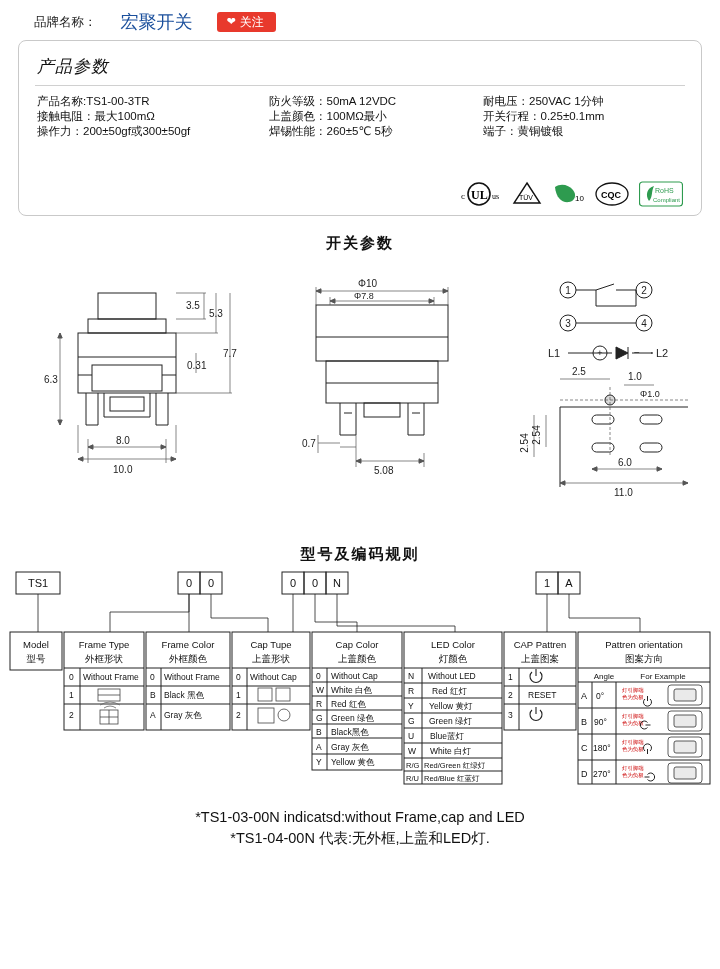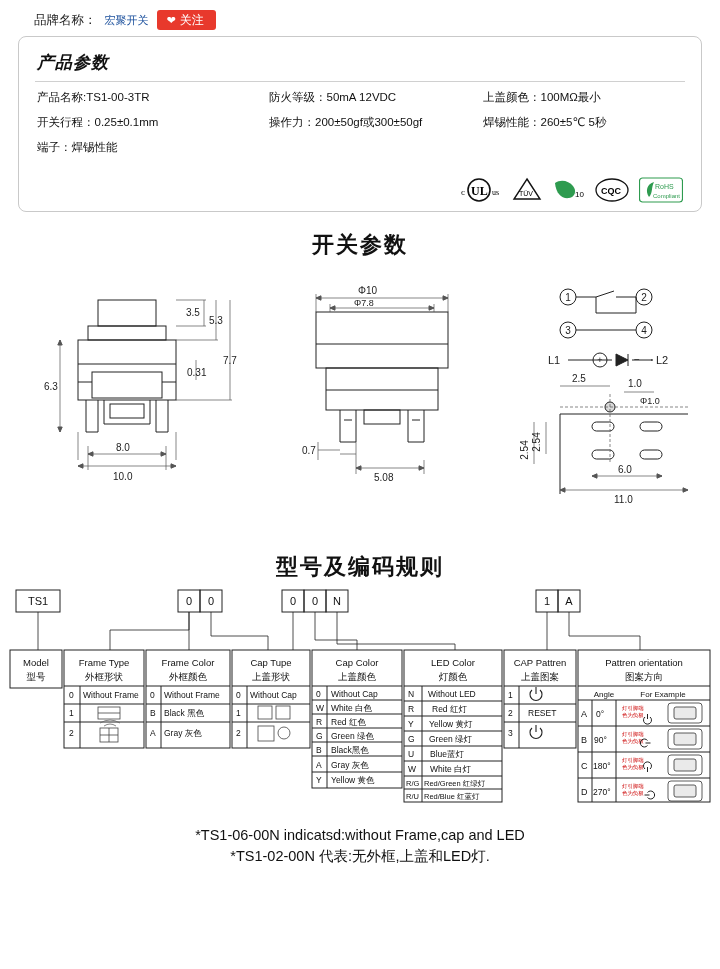--- a/index.html
+++ b/index.html
@@ -2,49 +2,49 @@
 <html><head>
 <meta charset="utf-8">
 <style>
   html,body{margin:0;padding:0;}
   body{
     width:720px;height:969px;background:#ffffff;
     font-family:"Liberation Sans","DejaVu Sans",sans-serif;
     color:#111;font-size:12px;position:relative;overflow:hidden;
   }
   
-  .brandbar{display:flex;align-items:center;gap:8px;padding:10px 0 6px 34px;}
+  .brandbar{display:flex;align-items:center;gap:24px;padding:10px 0 6px 34px;}
   .brandbar .lbl{font-size:12.5px;color:#222;}
-  .brandbar .brand{font-size:11px;color:#1a4f9c;}
+  .brandbar .brand{font-size:18px;color:#1a4f9c;}
   .follow{
     background:#e8392c;color:#fff;border-radius:3px;font-size:12px;
     padding:3px 12px 3px 10px;display:inline-flex;align-items:center;gap:4px;
     line-height:1.2;
   }
   .follow .heart{font-size:11px;color:#fff;}
   .card{
     margin:0 18px;border:1px solid #c9c9c9;border-radius:8px;background:#fff;
     height:176px;position:relative;box-sizing:border-box;
   }
   .card h2{
-    font-style:italic;font-weight:bold;font-size:17px;margin:0;
+    font-style:italic;font-weight:normal;font-size:17px;margin:0;
     padding:14px 0 0 18px;letter-spacing:1px;color:#111;
     font-family:"Liberation Serif","DejaVu Serif",serif;
   }
   .card .rule{height:1px;background:#d0d0d0;margin:7px 16px 0 16px;}
   .spec-grid{
     display:grid;grid-template-columns:232px 214px auto;
-    padding:8px 0 0 18px;font-size:11.5px;color:#111;row-gap:10px;
+    padding:8px 0 0 18px;font-size:11.5px;color:#111;row-gap:0;
   }
   .spec-grid div{line-height:15px;}
   .certs{position:absolute;right:18px;bottom:8px;display:flex;gap:9px;align-items:flex-end;}
   .cert{height:26px;display:flex;align-items:center;justify-content:center;}
   
   .sect-title{
-    text-align:center;font-size:22px;font-weight:bold;color:#111;
+    text-align:center;font-size:15px;font-weight:bold;color:#111;
     margin:18px 0 4px 0;letter-spacing:2px;
     font-family:"Liberation Sans","DejaVu Sans",sans-serif;
   }
   
   .draw-wrap{position:relative;height:270px;}
   .draw-wrap svg{position:absolute;left:0;top:0;}
   
   .code-wrap{position:relative;height:235px;margin-top:2px;}
   .code-wrap svg{position:absolute;left:0;top:0;}
   .note{
@@ -64,25 +64,27 @@
     <span>关注</span>
   </span>
 </div>
 
 <div class="card">
   <h2>产品参数</h2>
   <div class="rule"></div>
   <div class="spec-grid">
     <div>产品名称:TS1-00-3TR</div>
     <div>防火等级：50mA  12VDC</div>
+    <div>耐电压：250VAC  1分钟</div>
+    <div>接触电阻：最大100mΩ</div>
     <div>上盖颜色：100MΩ最小</div>
     <div>开关行程：0.25±0.1mm</div>
     <div>操作力：200±50gf或300±50gf</div>
     <div>焊锡性能：260±5℃  5秒</div>
-    <div>端子：焊锡性能</div>
+    <div>端子：黄铜镀银</div>
     <div></div>
     <div></div>
   </div>
 
   <div class="certs">
 
     <span class="cert">
       <svg width="42" height="26" viewBox="0 0 42 26">
         <text x="0" y="18" font-size="9" font-family="Liberation Serif, serif">c</text>
         <circle cx="18" cy="13" r="11" fill="none" stroke="#111" stroke-width="1.6"></circle>
@@ -498,14 +500,14 @@
   </g>
   <g stroke="#222" fill="none" stroke-width="1">
     <path d="M645,131 a4,4 0 1,0 5,0 M647.5,128 L647.5,133"></path>
     <path d="M645,157 a4,4 0 1,0 5,0 M647.5,154 L647.5,159" transform="rotate(90 647.5,157)"></path>
     <path d="M645,183 a4,4 0 1,0 5,0 M647.5,180 L647.5,185" transform="rotate(180 647.5,183)"></path>
     <path d="M645,209 a4,4 0 1,0 5,0 M647.5,206 L647.5,211" transform="rotate(270 647.5,209)"></path>
   </g>
 </svg>
 </div>
 
-<div class="note">*TS1-06-00N indicatsd:without Frame,cap and LED</div>
-<div class="note">*TS1-02-00N 代表:无外框,上盖和LED灯.</div>
+<div class="note">*TS1-03-00N indicatsd:without Frame,cap and LED</div>
+<div class="note">*TS1-04-00N 代表:无外框,上盖和LED灯.</div>
 
 </body></html>

